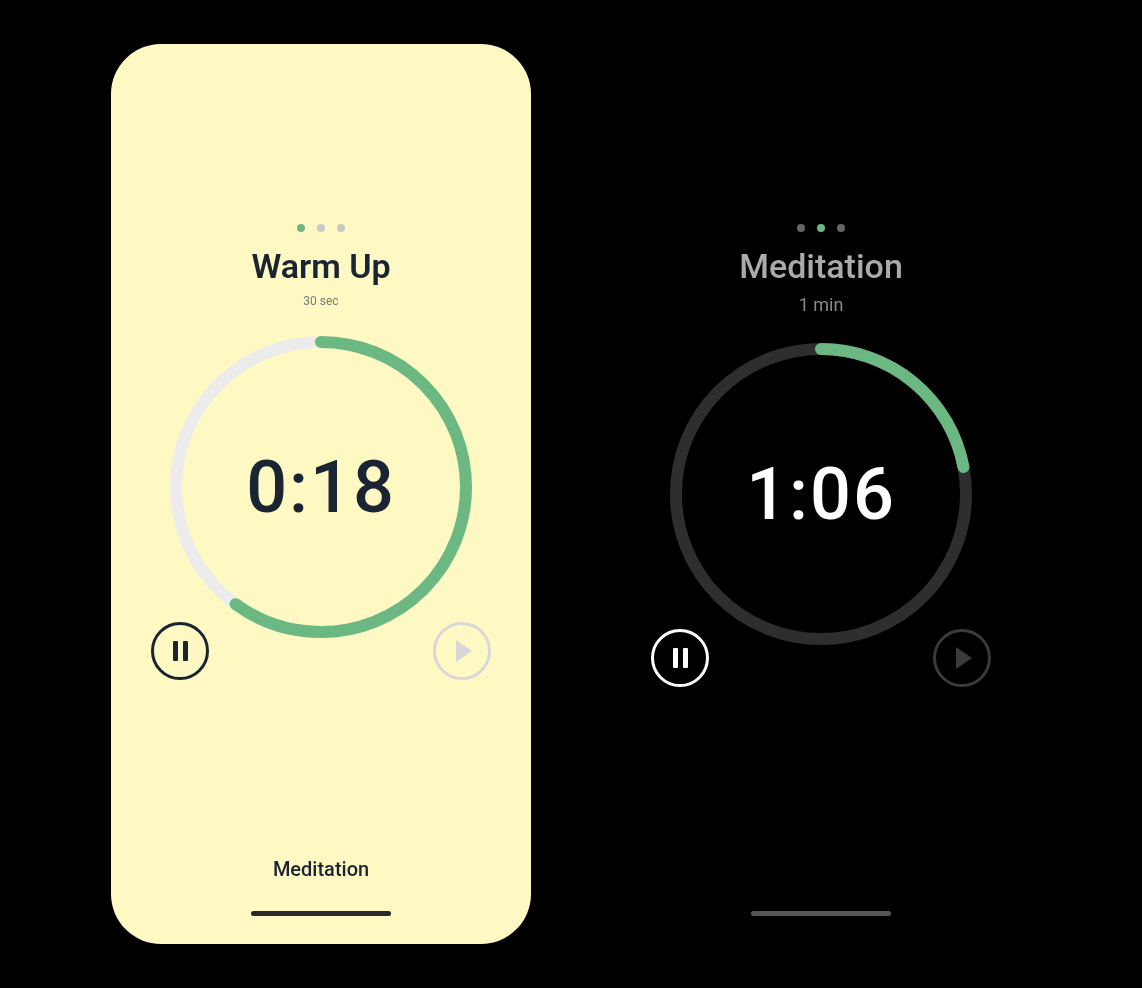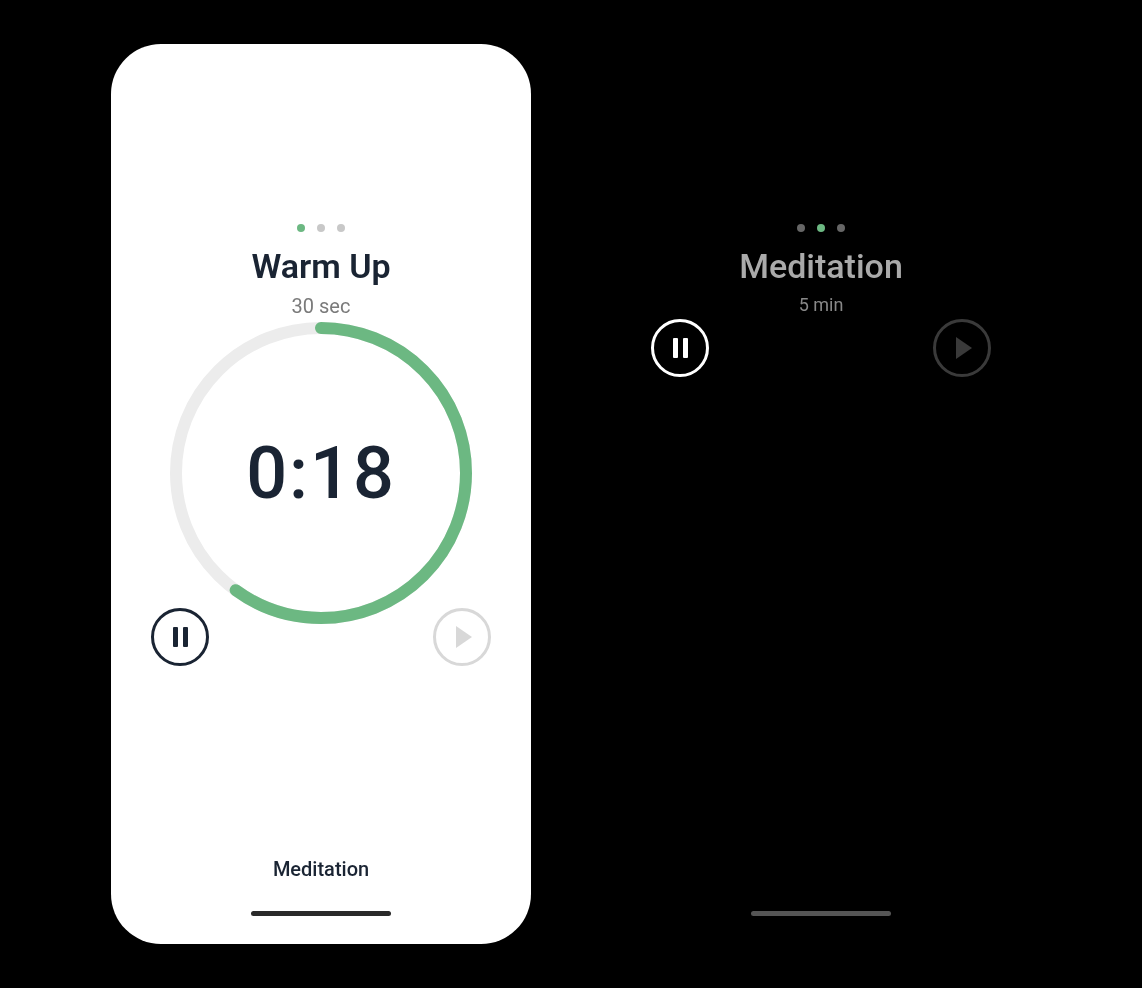--- a/index.html
+++ b/index.html
@@ -24,21 +24,21 @@
       height: 900px;
       border-radius: 50px;
       padding: 40px 30px 20px;
       display: flex;
       flex-direction: column;
       align-items: center;
       position: relative;
     }
     
     .phone-light {
-      background: #ffffff;
+      background: #fef9c3;
       box-shadow: 0 0 30px rgba(0,0,0,0.3);
     }
     
     .phone-dark {
       background: #000;
     }
     
     .spacer-top {
       height: 140px;
     }
@@ -75,22 +75,23 @@
     }
     
     .title-dark {
       font-size: 34px;
       font-weight: 500;
       color: #aaa;
       margin-bottom: 8px;
     }
     
     .subtitle-light {
-      font-size: 20px;
+      font-size: 12px;
       color: #7a7a7a;
+      margin-bottom: 24px;
     }
     
     .subtitle-dark {
       font-size: 18px;
       color: #888;
       margin-bottom: 24px;
     }
     
     .ring-wrap {
       position: relative;
@@ -270,22 +271,29 @@
 <div class="phone phone-dark">
   <div class="spacer-top"></div>
 
   <div class="dots">
     <div class="dot dot-inactive-dark"></div>
     <div class="dot dot-active"></div>
     <div class="dot dot-inactive-dark"></div>
   </div>
 
   <div class="title-dark">Meditation</div>
-  <div class="subtitle-dark">5 min</div>
-
+  <div class="subtitle-dark">1 min</div>
+
+  <div class="ring-wrap">
+    <svg class="ring-svg" viewBox="0 0 310 310">
+      <circle cx="155" cy="155" r="145" fill="none" stroke="#2e2e2e" stroke-width="12"></circle>
+      <circle id="arc-dark" cx="155" cy="155" r="145" fill="none" stroke="#6cb882" stroke-width="12" stroke-linecap="round" stroke-dasharray="200.4336112990288 911.06186954104"></circle>
+    </svg>
+    <div class="time time-dark">1:06</div>
+  </div>
 
   <div class="controls">
     <div class="ctrl-btn pause-dark">
       <div class="pause-bars">
         <div class="pause-bar-dark"></div>
         <div class="pause-bar-dark"></div>
       </div>
     </div>
     <div class="ctrl-btn play-dark">
       <div class="play-tri-dark"></div>

